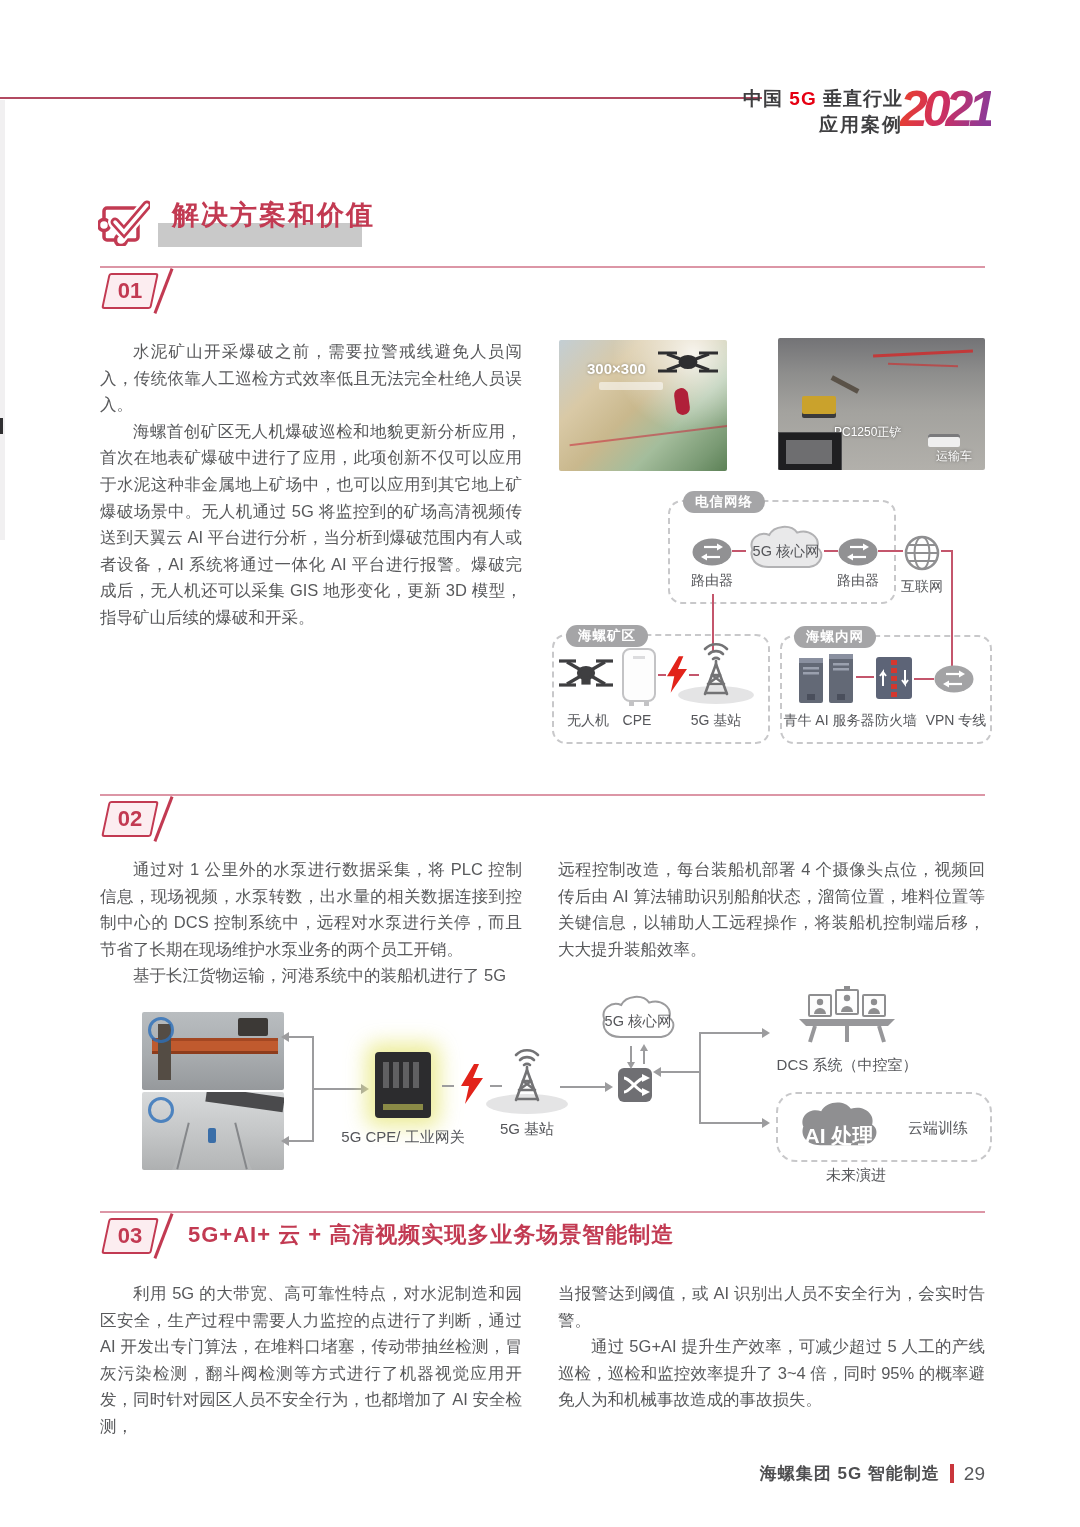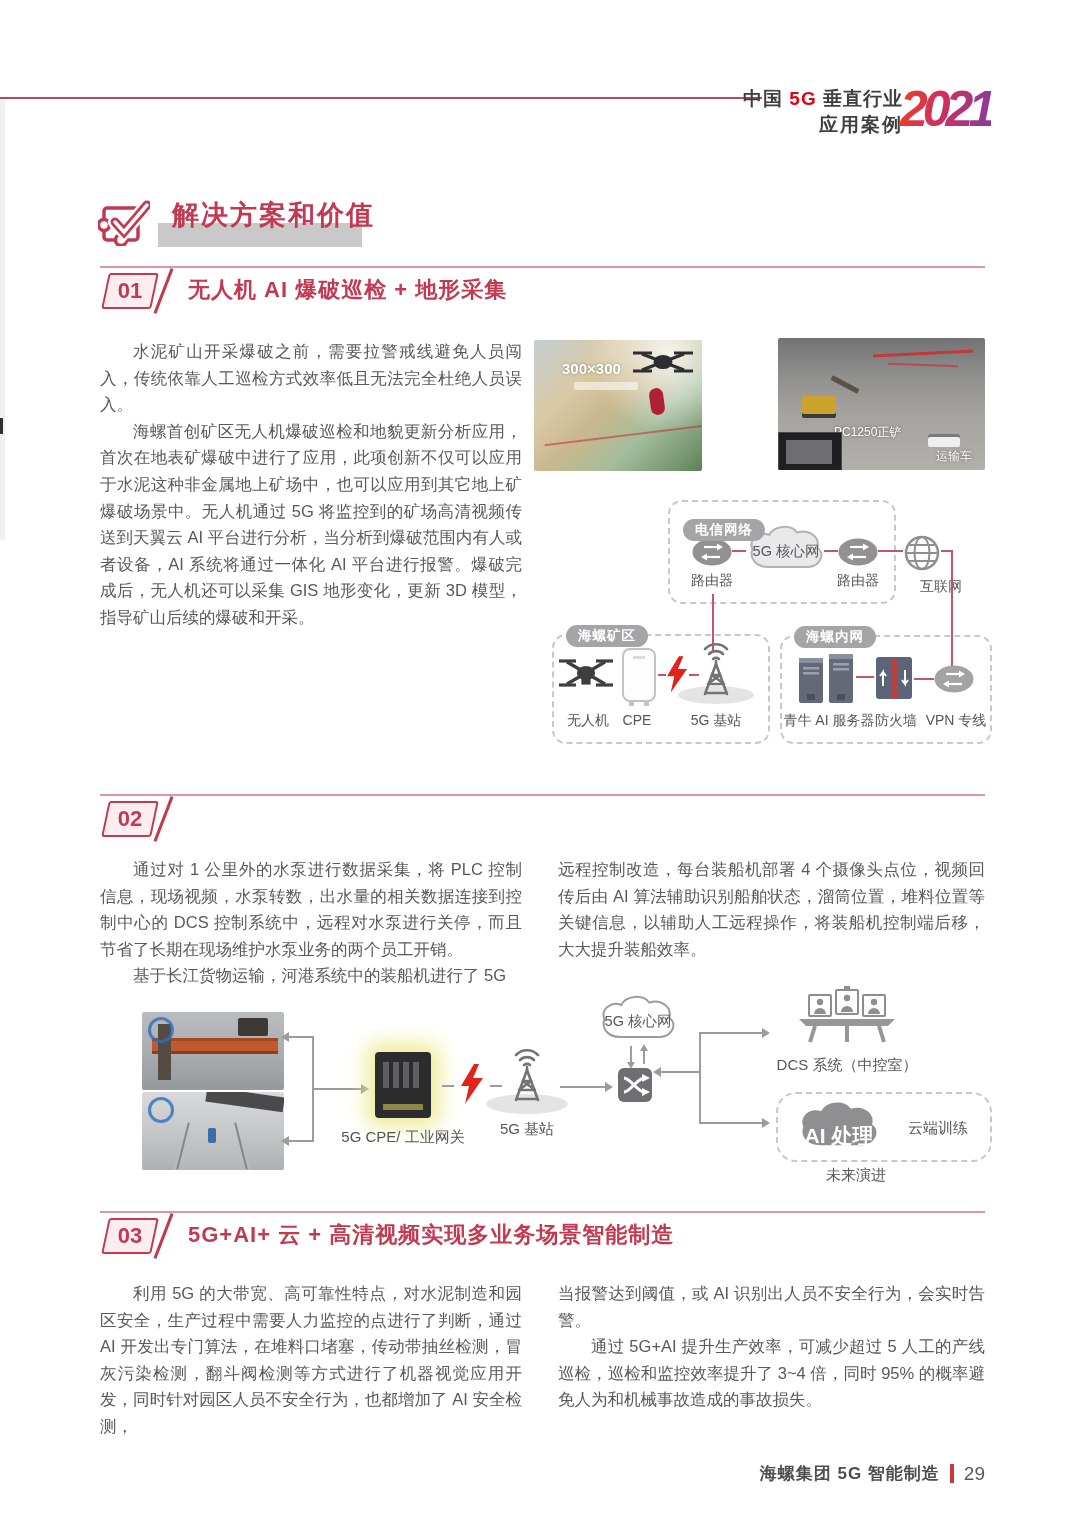--- a/index.html
+++ b/index.html
@@ -87,28 +87,27 @@
     </svg>
   </span>
   <div class="head-shadow"></div>
   <div class="main-head">解决方案和价值</div>
 
   <div class="sec-rule" style="top:266px;"></div>
   <div class="num-box" style="top:273px;">
       <span>01</span>
     </div>
   <div class="num-slash" style="top:267px;"></div>
-  <div class="sec-title" style="top:275px;">无人机 AI 爆破巡检 + 地形采集</div>
 
   <div class="col" style="left:100px;top:338px;width:422px;">
     <p class="indent">水泥矿山开采爆破之前，需要拉警戒线避免人员闯入，传统依靠人工巡检方式效率低且无法完全杜绝人员误入。</p>
     <p class="indent">海螺首创矿区无人机爆破巡检和地貌更新分析应用，首次在地表矿爆破中进行了应用，此项创新不仅可以应用于水泥这种非金属地上矿场中，也可以应用到其它地上矿爆破场景中。无人机通过 5G 将监控到的矿场高清视频传送到天翼云 AI 平台进行分析，当分析到爆破范围内有人或者设备，AI 系统将通过一体化 AI 平台进行报警。爆破完成后，无人机还可以采集 GIS 地形变化，更新 3D 模型，指导矿山后续的爆破和开采。</p>
   </div>
 
-  <div class="photo" style="left:534px;top:340px;width:168px;height:131px;
+  <div class="photo" style="left:559px;top:340px;width:168px;height:131px;
        background:radial-gradient(circle at 80% 10%,rgba(255,255,255,.85),rgba(255,255,255,0) 45%),
        linear-gradient(135deg,#c3ced4 0%,#d9c9a6 28%,#c9b88d 48%,#a4bd9c 68%,#7a9a74 88%,#5c8156 100%);">
     <span class="abs" style="left:28px;top:20px;color:#fff;font-size:15px;font-weight:bold;text-shadow:0 0 3px rgba(0,0,0,.35);">300×300</span>
     <span class="abs" style="left:40px;top:42px;width:64px;height:8px;background:rgba(255,255,255,.55);border-radius:2px;"></span>
     <span class="abs" style="left:116px;top:48px;width:14px;height:27px;background:#b02039;border-radius:7px;transform:rotate(-8deg);"></span>
     <span class="abs" style="left:10px;top:94px;width:170px;height:2px;background:rgba(200,40,60,.55);transform:rotate(-7deg);"></span>
     <span class="abs" style="right:8px;top:4px;">
       <svg width="62" height="34" viewBox="0 0 62 34">
         <g stroke="#2e2e30" stroke-width="3" fill="#2e2e30">
           <line x1="10" y1="10" x2="52" y2="26"></line>
@@ -129,21 +128,21 @@
     <span class="abs" style="left:24px;top:58px;width:34px;height:18px;background:#caa22c;border-radius:2px;box-shadow:0 4px 0 #3a3a3c;"></span>
     <span class="abs" style="left:52px;top:44px;width:30px;height:5px;background:#5a5248;transform:rotate(28deg);"></span>
     <span class="abs" style="left:150px;top:96px;width:32px;height:13px;background:#efefef;border-radius:2px;box-shadow:inset 0 3px 0 #7a7a7c;"></span>
     <span class="abs" style="left:56px;top:86px;color:#fff;font-size:12px;text-shadow:0 0 3px rgba(0,0,0,.5);">PC1250正铲</span>
     <span class="abs" style="left:158px;top:110px;color:#fff;font-size:12px;text-shadow:0 0 3px rgba(0,0,0,.5);">运输车</span>
     <span class="abs" style="left:0;top:94px;width:62px;height:38px;background:#1f1f21;border:1px solid #4a4a4c;"></span>
     <span class="abs" style="left:8px;top:102px;width:46px;height:24px;background:#6e6e70;"></span>
   </div>
 
   <div class="dash-box" style="left:668px;top:500px;width:224px;height:100px;"></div>
-  <div class="pill" style="left:683px;top:491px;margin-top:28px;">电信网络</div>
+  <div class="pill" style="left:683px;top:491px;">电信网络</div>
 
   <span class="abs" style="left:692px;top:537px;">
     <svg width="40" height="30" viewBox="0 0 40 30">
       <ellipse cx="20" cy="15" rx="19.5" ry="13.5" fill="#919193"></ellipse>
       <g stroke="#fff" stroke-width="2.2" fill="none">
           <path d="M12 10 h13"></path>
           <path d="M28 20 h-13"></path>
         </g>
       <polygon points="25,6.5 31,10 25,13.5" fill="#fff"></polygon>
         <polygon points="15,16.5 9,20 15,23.5" fill="#fff"></polygon>
@@ -173,21 +172,21 @@
 
   <span class="abs" style="left:903px;top:534px;">
     <svg width="38" height="38" viewBox="0 0 38 38">
       <circle cx="19" cy="19" r="16" fill="#fff" stroke="#8f8f91" stroke-width="2.5"></circle>
       <ellipse cx="19" cy="19" rx="7.5" ry="16" fill="none" stroke="#8f8f91" stroke-width="2"></ellipse>
       <line x1="3" y1="19" x2="35" y2="19" stroke="#8f8f91" stroke-width="2"></line>
       <line x1="6" y1="11" x2="32" y2="11" stroke="#8f8f91" stroke-width="2"></line>
       <line x1="6" y1="27" x2="32" y2="27" stroke="#8f8f91" stroke-width="2"></line>
     </svg>
   </span>
-  <div class="dl" style="left:910px;top:578px;width:62px;">互联网</div>
+  <div class="dl" style="left:891px;top:578px;width:62px;">互联网</div>
 
   <div class="rline" style="left:732px;top:550px;width:14px;height:2px;"></div>
   <div class="rline" style="left:824px;top:550px;width:14px;height:2px;"></div>
   <div class="rline" style="left:878px;top:550px;width:25px;height:2px;"></div>
   <div class="rline" style="left:712px;top:594px;width:2px;height:58px;"></div>
   <div class="rline" style="left:941px;top:550px;width:12px;height:2px;"></div>
   <div class="rline" style="left:951px;top:550px;width:2px;height:116px;"></div>
 
   <div class="dash-box" style="left:552px;top:634px;width:214px;height:106px;"></div>
   <div class="pill" style="left:566px;top:625px;">海螺矿区</div>

